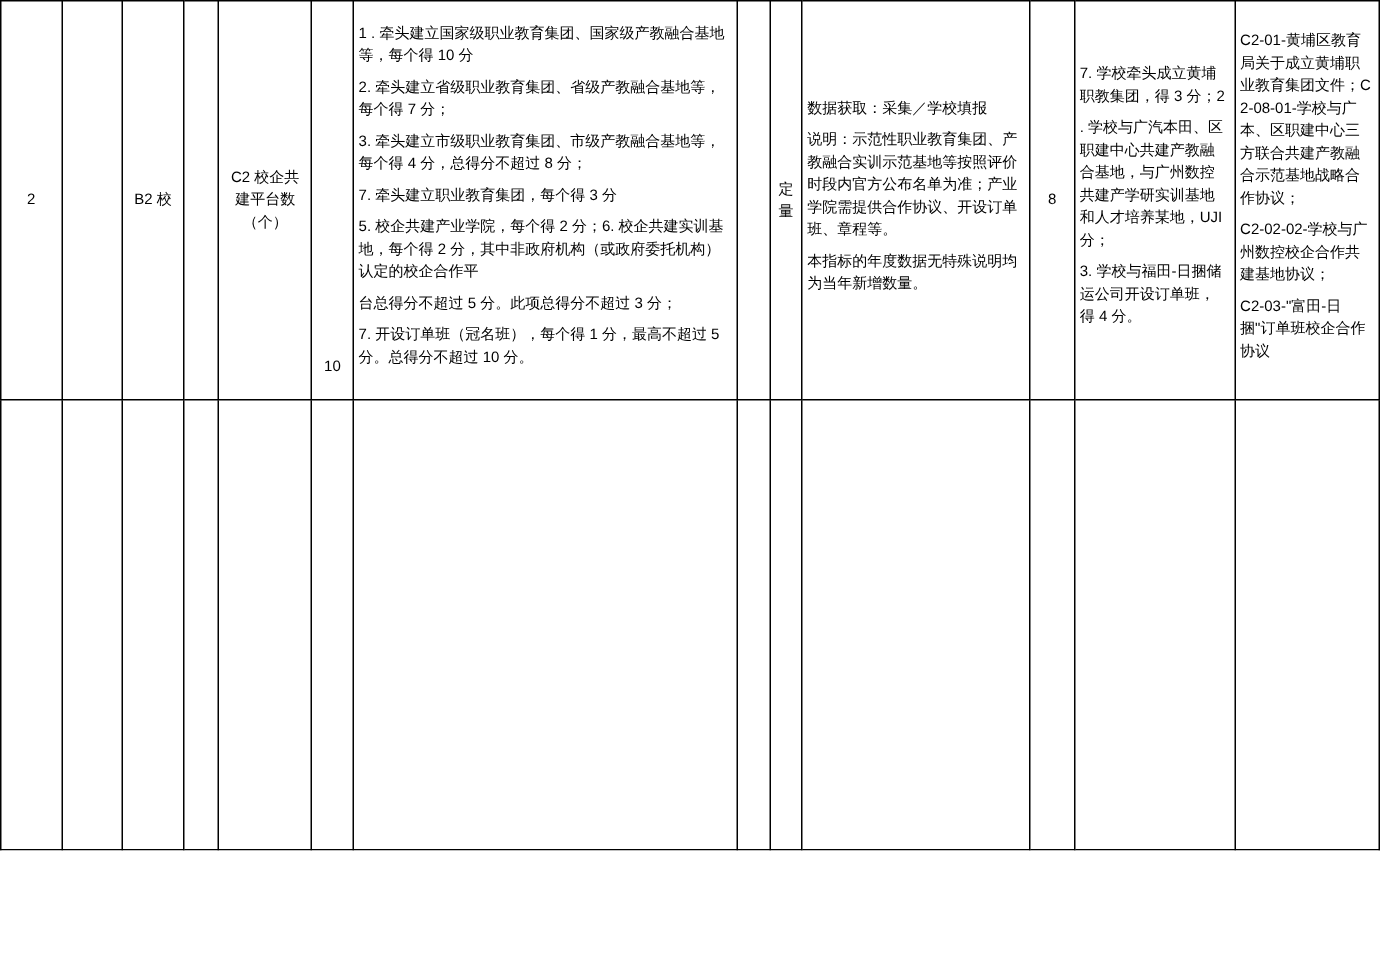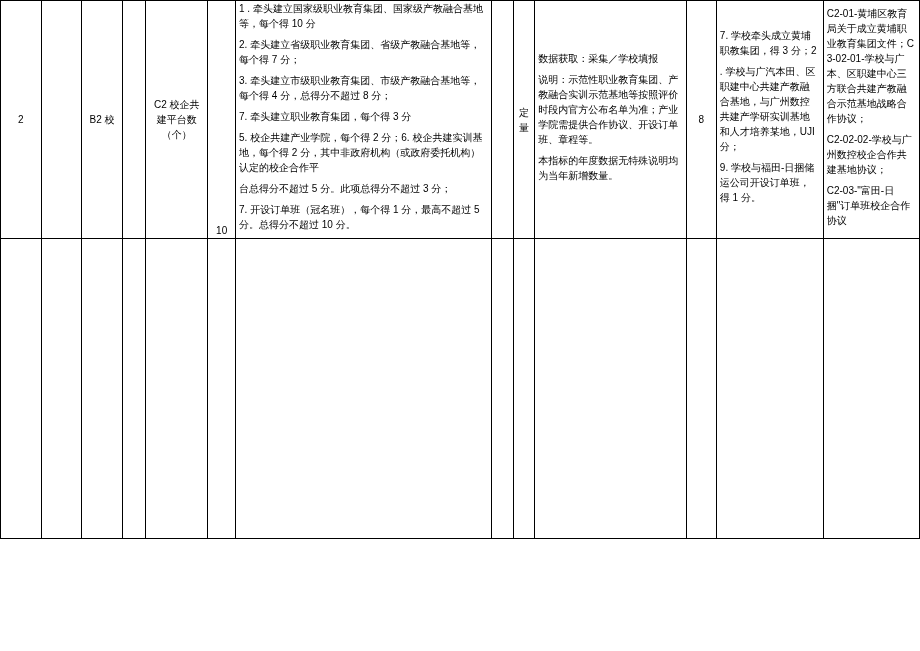--- a/index.html
+++ b/index.html
@@ -14,21 +14,21 @@
       padding: 0;
       width: 920px;
     }
     table {
       border-collapse: collapse;
       width: 100%;
       table-layout: fixed;
     }
     td {
       border: 1px solid #000;
-      padding: 0 3px;
+      padding: 14px 3px;
       vertical-align: middle;
       word-wrap: break-word;
       word-break: break-all;
       line-height: 1.5;
     }
     .center {
       text-align: center;
     }
     .left {
       text-align: left;
@@ -103,24 +103,24 @@
     <td class="center">定量</td>
     <td class="left source">
       <p>数据获取：采集／学校填报</p>
       <p>说明：示范性职业教育集团、产教融合实训示范基地等按照评价时段内官方公布名单为准；产业学院需提供合作协议、开设订单班、章程等。</p>
       <p>本指标的年度数据无特殊说明均为当年新增数量。</p>
     </td>
     <td class="center">8</td>
     <td class="left detail">
       <p>7. 学校牵头成立黄埔职教集团，得 3 分；2</p>
       <p>. 学校与广汽本田、区职建中心共建产教融合基地，与广州数控共建产学研实训基地和人才培养某地，UJI 分；</p>
-      <p>9. 学校与福田-日捆储运公司开设订单班，得 1 分。</p>
+      <p>3. 学校与福田-日捆储运公司开设订单班，得 4 分。</p>
     </td>
     <td class="left ref">
-      <p>C2-01-黄埔区教育局关于成立黄埔职业教育集团文件；C3-02-01-学校与广本、区职建中心三方联合共建产教融合示范基地战略合作协议；</p>
+      <p>C2-01-黄埔区教育局关于成立黄埔职业教育集团文件；C2-08-01-学校与广本、区职建中心三方联合共建产教融合示范基地战略合作协议；</p>
       <p>C2-02-02-学校与广州数控校企合作共建基地协议；</p>
       <p>C2-03-"富田-日捆"订单班校企合作协议</p>
     </td>
   </tr>
   <tr class="blank-row">
     <td></td>
     <td></td>
     <td></td>
     <td></td>
     <td></td>

